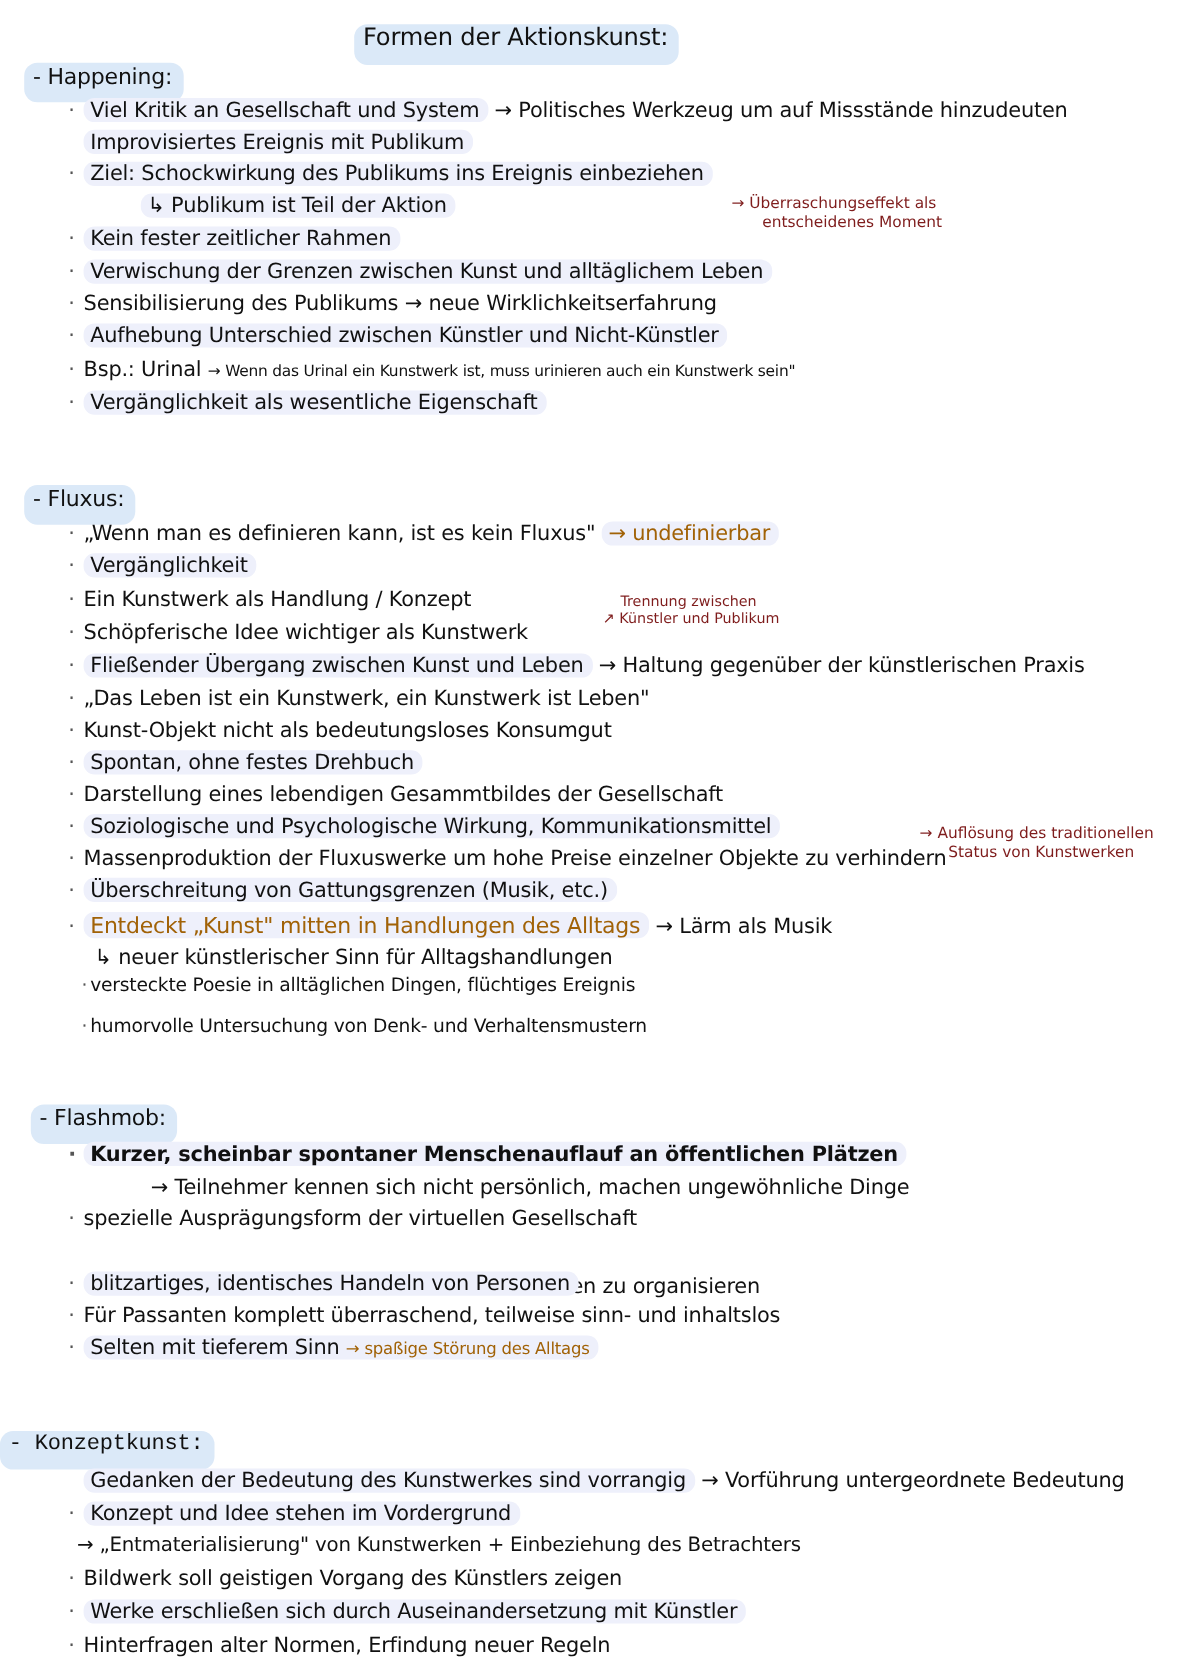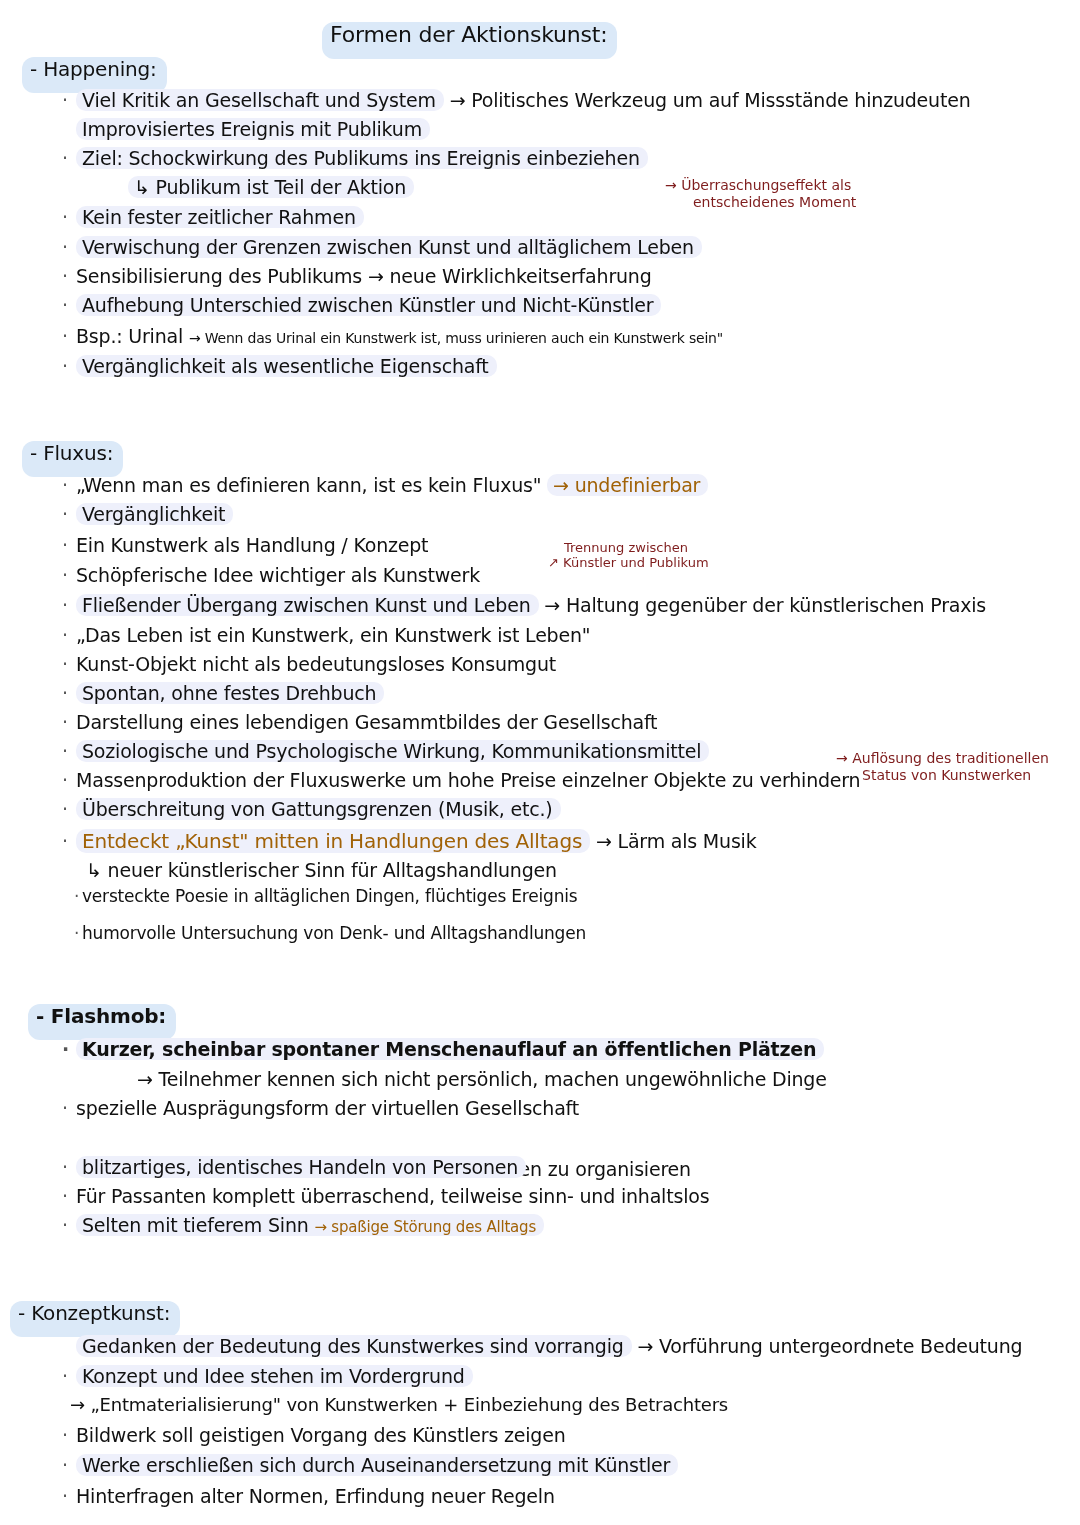--- a/index.html
+++ b/index.html
@@ -121,24 +121,24 @@
   <span class="bullet">·</span><span class="hl blue" style="font-size:20px;">Entdeckt „Kunst" mitten in Handlungen des Alltags</span>
   <span>→ Lärm als Musik</span>
 </div>
 <div class="line" style="left:86px; top:857px;">
   <span>↳ neuer künstlerischer Sinn für Alltagshandlungen</span>
 </div>
 <div class="line" style="left:74px; top:883px; font-size:17px;">
   <span class="bullet" style="width:8px;">·</span><span>versteckte Poesie in alltäglichen Dingen, flüchtiges Ereignis</span>
 </div>
 <div class="line" style="left:74px; top:920px; font-size:17px;">
-  <span class="bullet" style="width:8px;">·</span><span>humorvolle Untersuchung von Denk- und Alltagshandlungen</span>
+  <span class="bullet" style="width:8px;">·</span><span>humorvolle Untersuchung von Denk- und Verhaltensmustern</span>
 </div>
 
-<div class="line heading" style="left:28px; top:1003px;font-weight:bold;">
+<div class="line heading" style="left:28px; top:1003px;">
   <span class="hl-head">- Flashmob:</span>
 </div>
 <div class="line" style="left:62px; top:1036px;font-weight:bold;">
   <span class="bullet">·</span><span class="hl">Kurzer, scheinbar spontaner Menschenauflauf an öffentlichen Plätzen</span>
 </div>
 <div class="line" style="left:90px; top:1066px;margin-left:47px;">
   <span>→ Teilnehmer kennen sich nicht persönlich, machen ungewöhnliche Dinge</span>
 </div>
 <div class="line" style="left:62px; top:1095px;">
   <span class="bullet">·</span><span>spezielle Ausprägungsform der virtuellen Gesellschaft</span>
@@ -149,21 +149,21 @@
 <div class="line" style="left:62px; top:1154px;">
   <span class="bullet">·</span><span class="hl">blitzartiges, identisches Handeln von Personen</span>
 </div>
 <div class="line" style="left:62px; top:1183px;">
   <span class="bullet">·</span><span>Für Passanten komplett überraschend, teilweise sinn- und inhaltslos</span>
 </div>
 <div class="line" style="left:62px; top:1212px;">
   <span class="bullet">·</span><span class="hl"><span>Selten mit tieferem Sinn</span> <span class="blue" style="font-size:15px;">→ spaßige Störung des Alltags</span></span>
 </div>
 
-<div class="line heading" style="left:10px; top:1300px;">
+<div class="line heading" style="left:0; top:1300px;font-family:Liberation Mono, monospace;">
   <span class="hl-head">- Konzeptkunst:</span>
 </div>
 <div class="line" style="left:76px; top:1333px;">
   <span class="hl">Gedanken der Bedeutung des Kunstwerkes sind vorrangig</span>
   <span>→ Vorführung untergeordnete Bedeutung</span>
 </div>
 <div class="line" style="left:62px; top:1363px;">
   <span class="bullet">·</span><span class="hl">Konzept und Idee stehen im Vordergrund</span>
 </div>
 <div class="line" style="left:70px; top:1392px; font-size:18px;">

